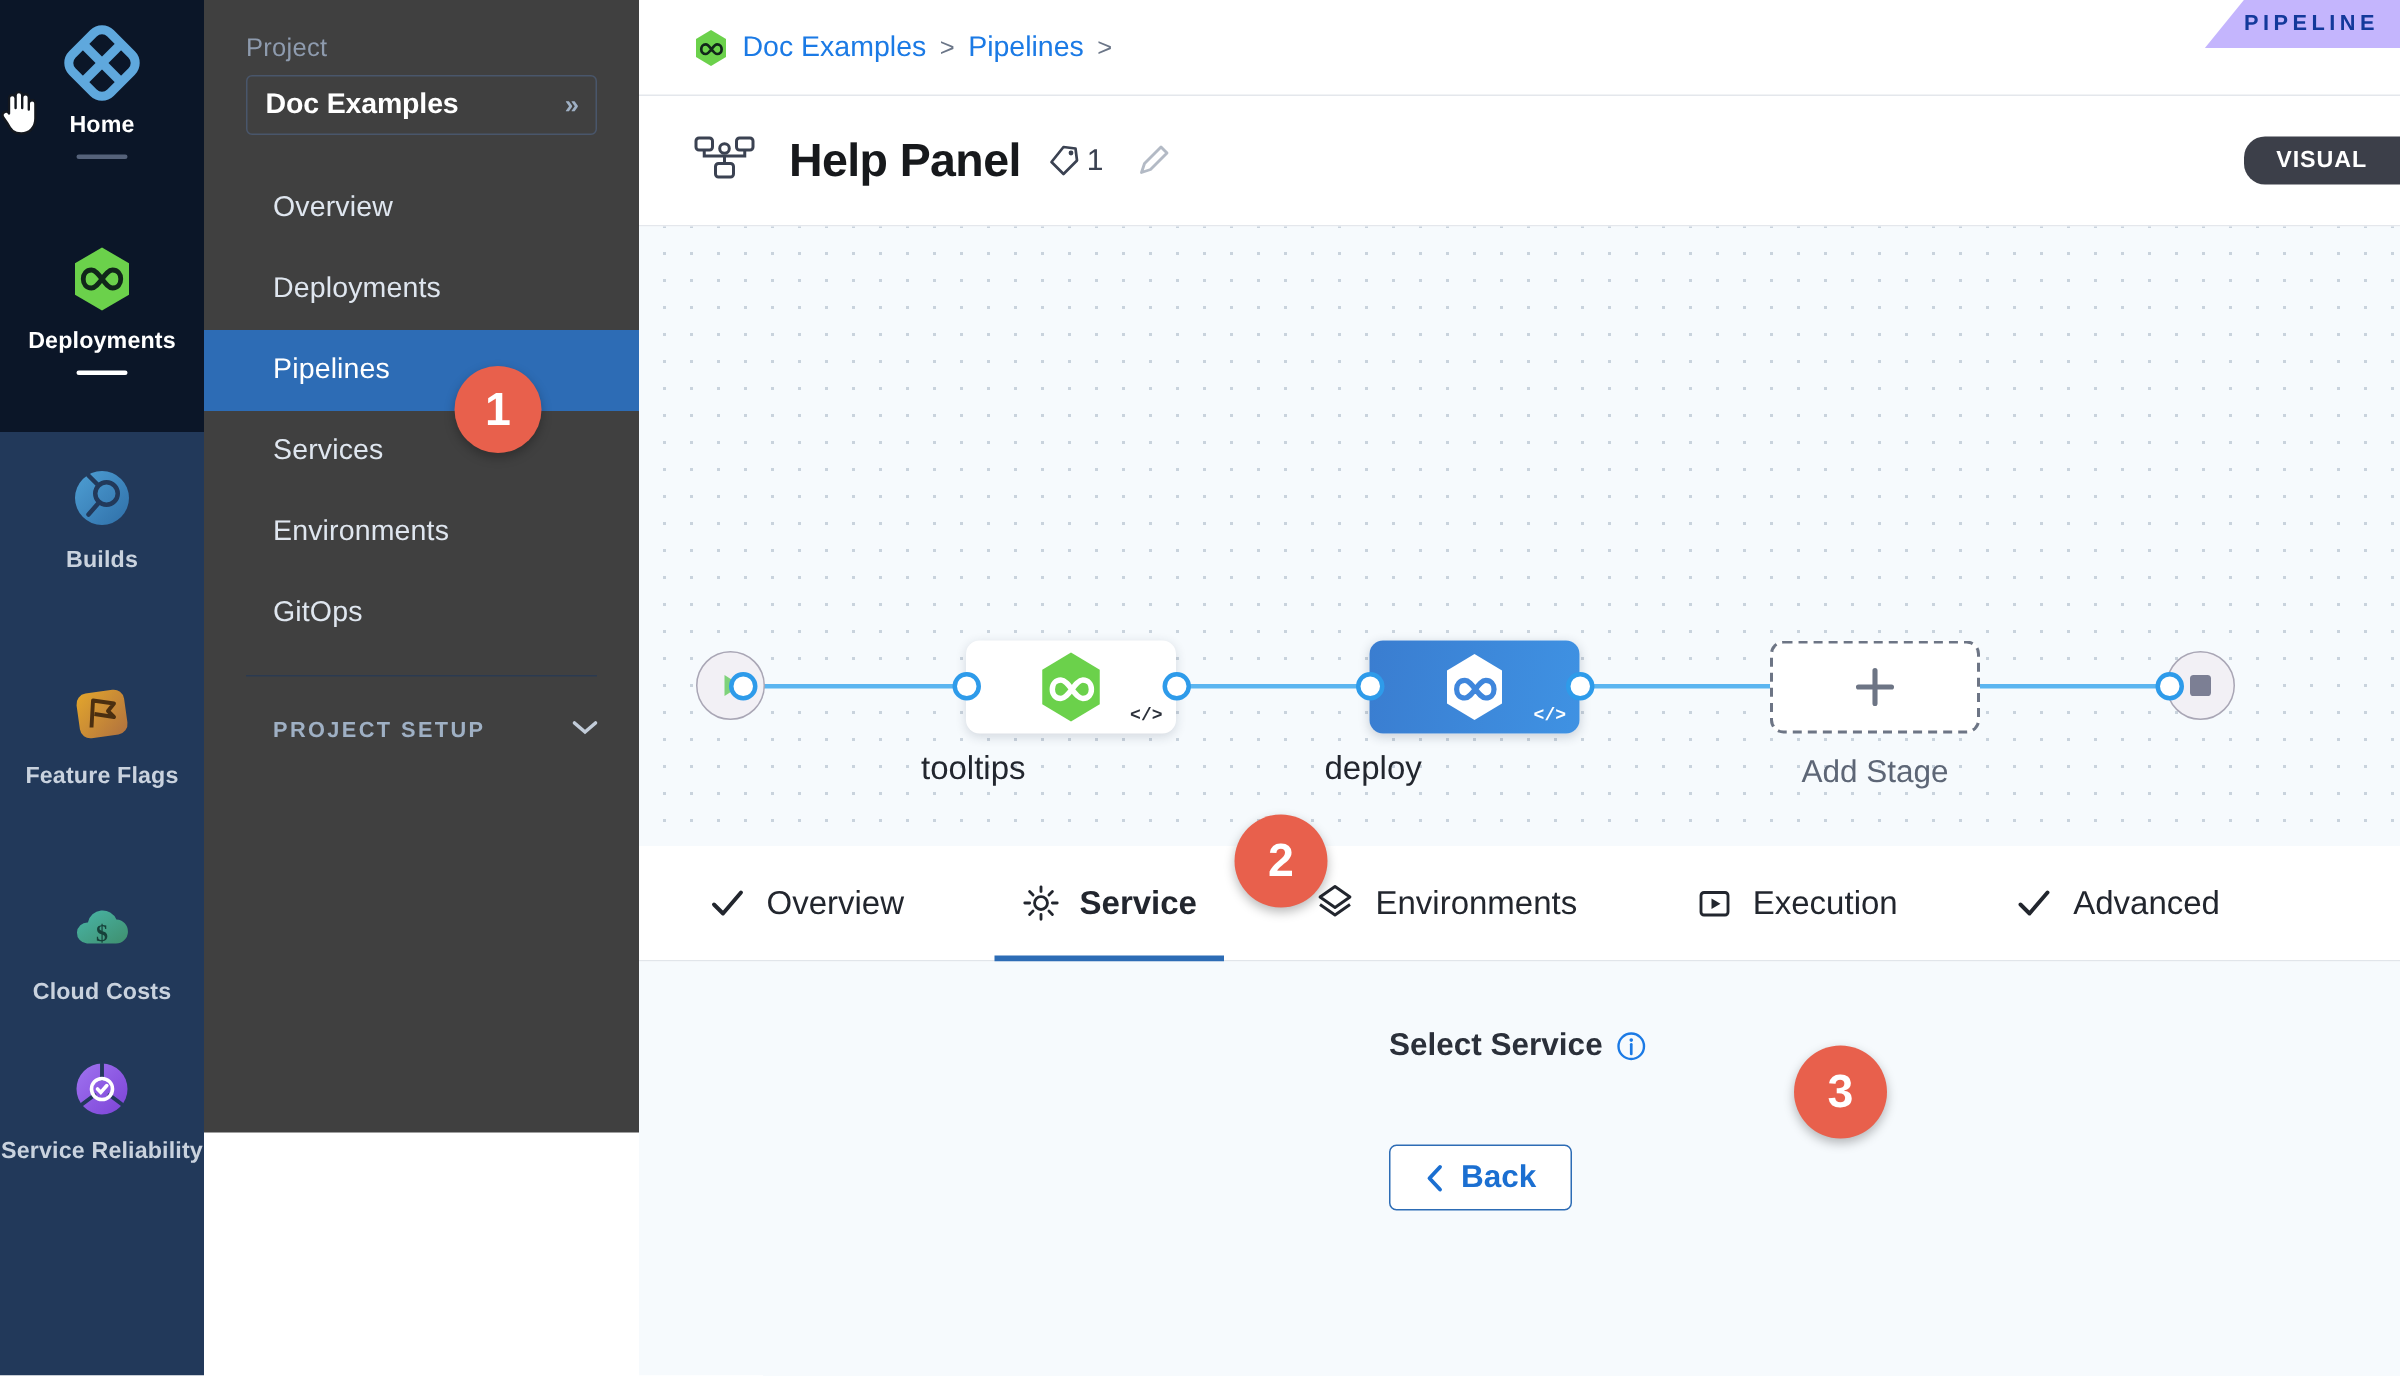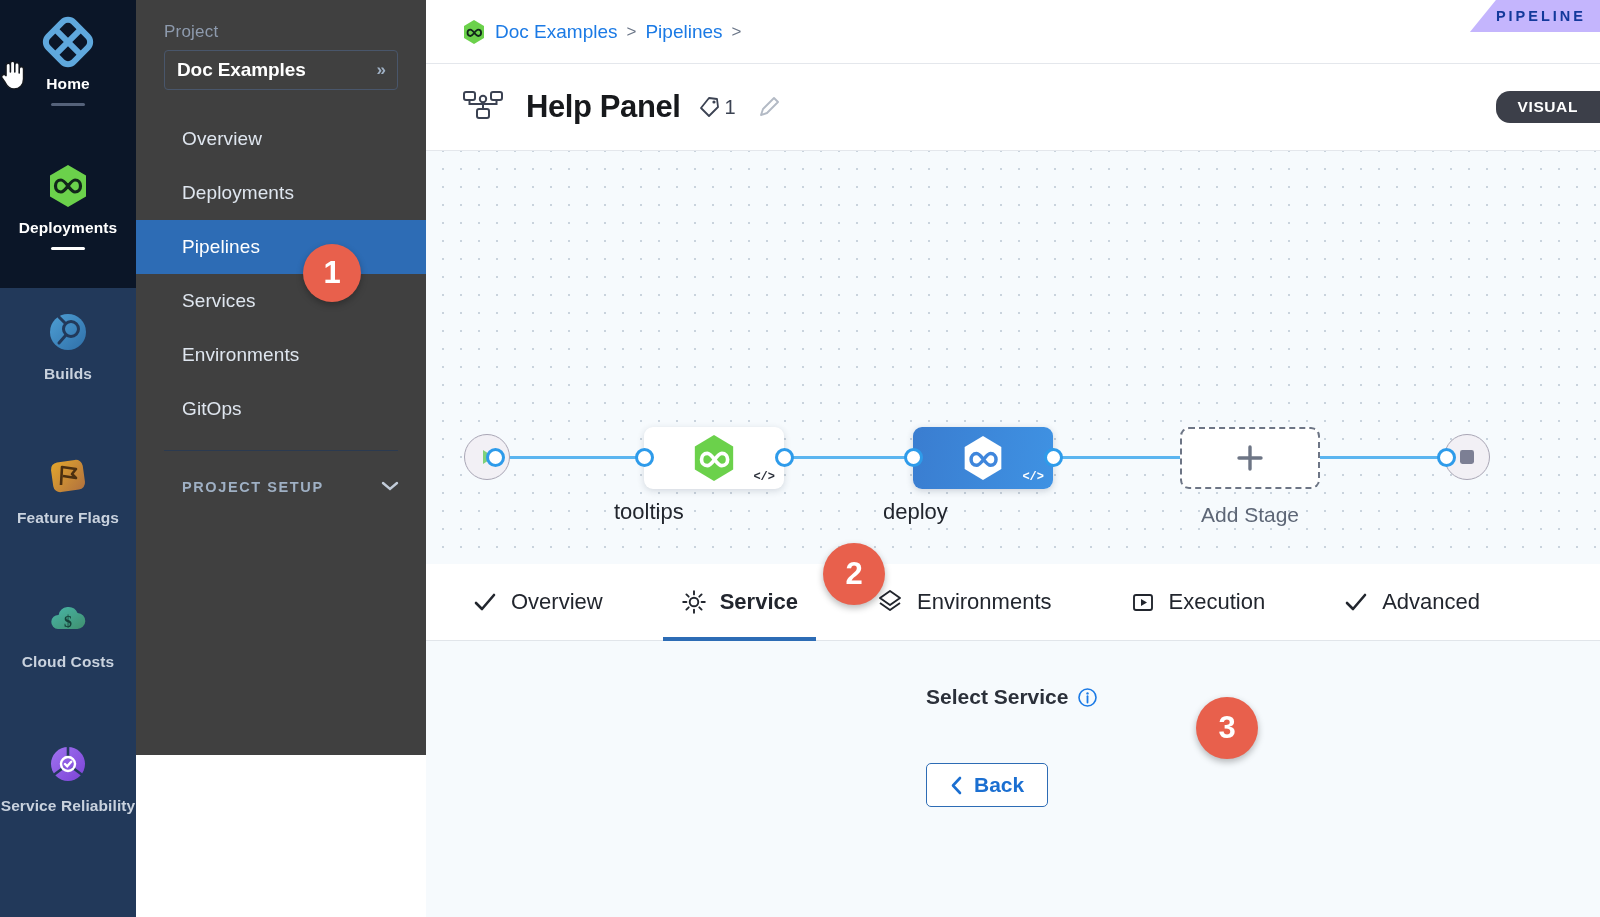--- a/index.html
+++ b/index.html
@@ -25,21 +25,21 @@
   }
   .rail-label.on { color:#ffffff; }
   .rail-underline { width:34px; height:3px; background:#55627a; border-radius:2px; margin-top:9px; }
   .rail-underline.on { background:#ffffff; }
 
   #rail-home { position:absolute; top:16px; }
   #rail-deployments { position:absolute; top:160px; }
   #rail-builds { position:absolute; top:306px; }
   #rail-featureflags { position:absolute; top:450px; }
   #rail-cloudcosts { position:absolute; top:594px; }
-  #rail-reliability { position:absolute; top:738px; }
+  #rail-reliability { position:absolute; top:700px; }
 
   
   .pnav { width:290px; flex:0 0 290px; background:#404040; position:relative; height:755px; }
   .pnav-projectlabel { color:#8e9bae; font-size:17px; padding:22px 0 8px 28px; letter-spacing:.2px; }
   .pnav-selector {
     margin:0 28px; height:40px; border:1px solid #49566b; border-radius:4px;
     display:flex; align-items:center; justify-content:space-between; padding:0 10px 0 12px; cursor:pointer;
   }
   .pnav-selector-name { color:#ffffff; font-size:19px; font-weight:bold; letter-spacing:-.1px; }
   .pnav-selector-chev { color:#9fb0c4; font-size:17px; font-weight:bold; letter-spacing:-3px; padding-right:4px;}

